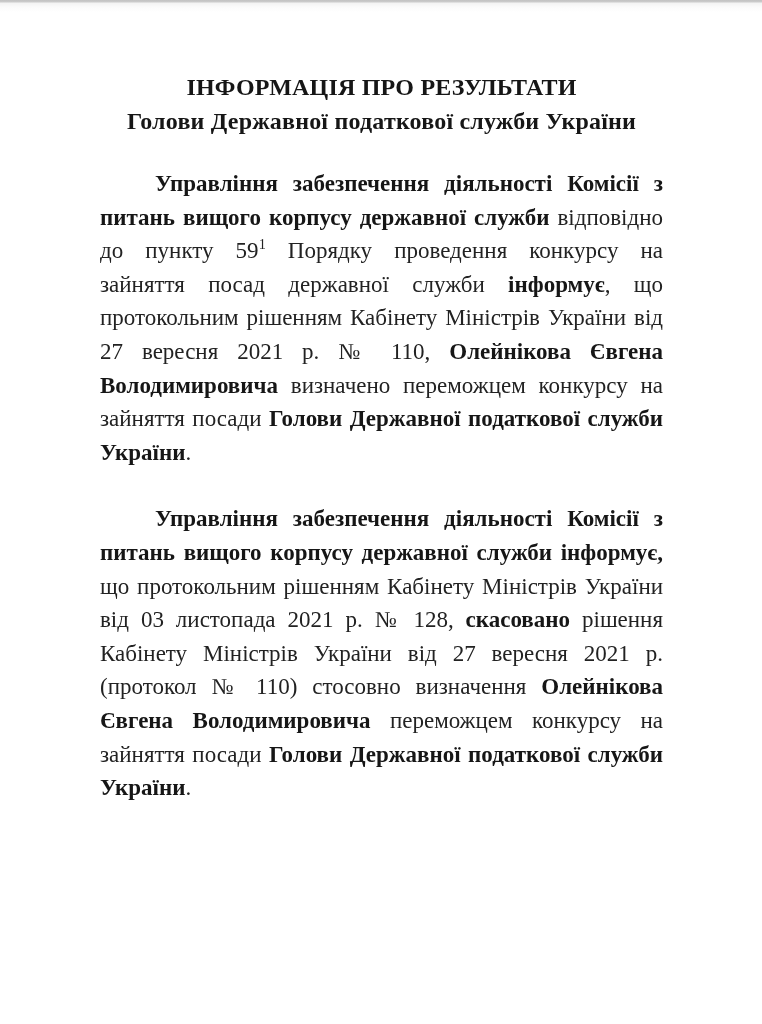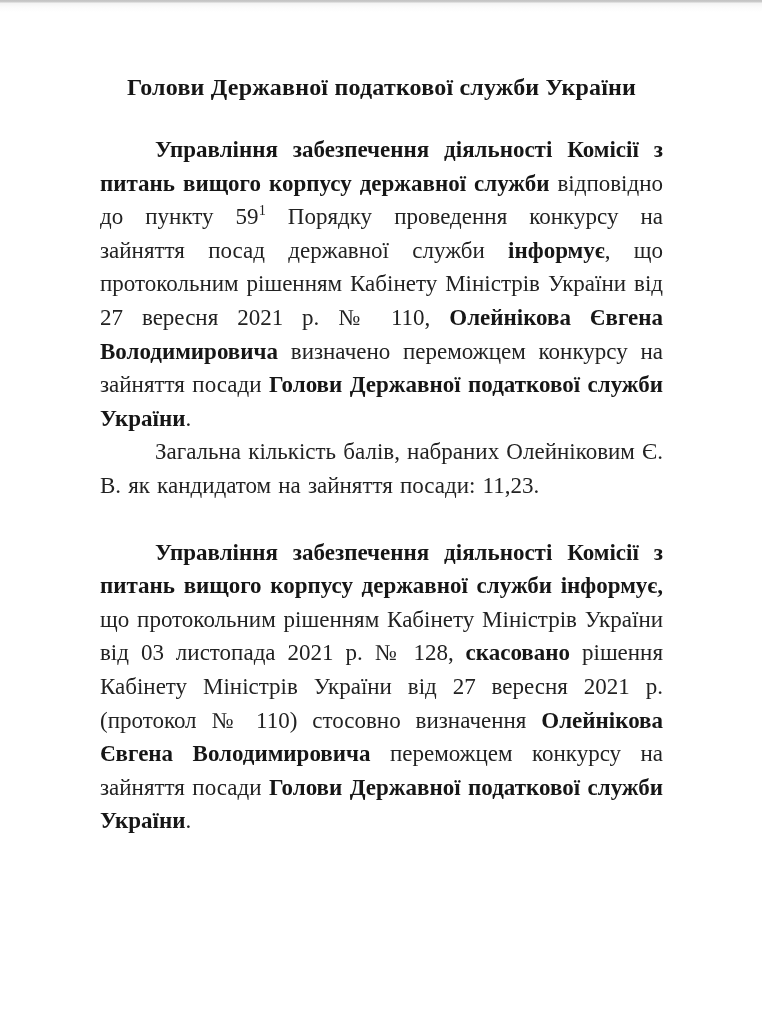--- a/index.html
+++ b/index.html
@@ -64,22 +64,22 @@
   }
 </style>
 </head>
 <body>
 
 <div class="scan-edge"></div>
 
 <div class="page">
 
   <header class="doc-title">
+    <div>ІНФОРМАЦІЯ ПРО РЕЗУЛЬТАТИ</div>
     <div>Голови Державної податкової служби України</div>
   </header>
 
   <main class="doc-body">
     <p class="para"><span class="b">Управління забезпечення діяльності Комісії з питань вищого корпусу державної служби </span><span>відповідно до пункту 59</span><sup>1</sup><span> Порядку проведення конкурсу на зайняття посад державної служби </span><span class="b">інформує</span><span>, що протокольним рішенням Кабінету Міністрів України від 27 вересня 2021 р. № 110, </span><span class="b">Олейнікова Євгена Володимировича</span><span> визначено переможцем конкурсу на зайняття посади </span><span class="b">Голови Державної податкової служби України</span><span>.</span></p>
-    <p class="para"><span>Загальна кількість балів, набраних Олейніковим Є. В. як кандидатом на зайняття посади: 11,23.</span></p>
     <p class="para para-gap"><span class="b">Управління забезпечення діяльності Комісії з питань вищого корпусу державної служби інформує,</span><span> що протокольним рішенням Кабінету Міністрів України від 03 листопада 2021 р. № 128, </span><span class="b">скасовано</span><span> рішення Кабінету Міністрів України від 27 вересня 2021 р. (протокол № 110) стосовно визначення </span><span class="b">Олейнікова Євгена Володимировича</span><span> переможцем конкурсу на зайняття посади </span><span class="b">Голови Державної податкової служби України</span><span>.</span></p>
   </main>
 
 </div>
 
 </body></html>

